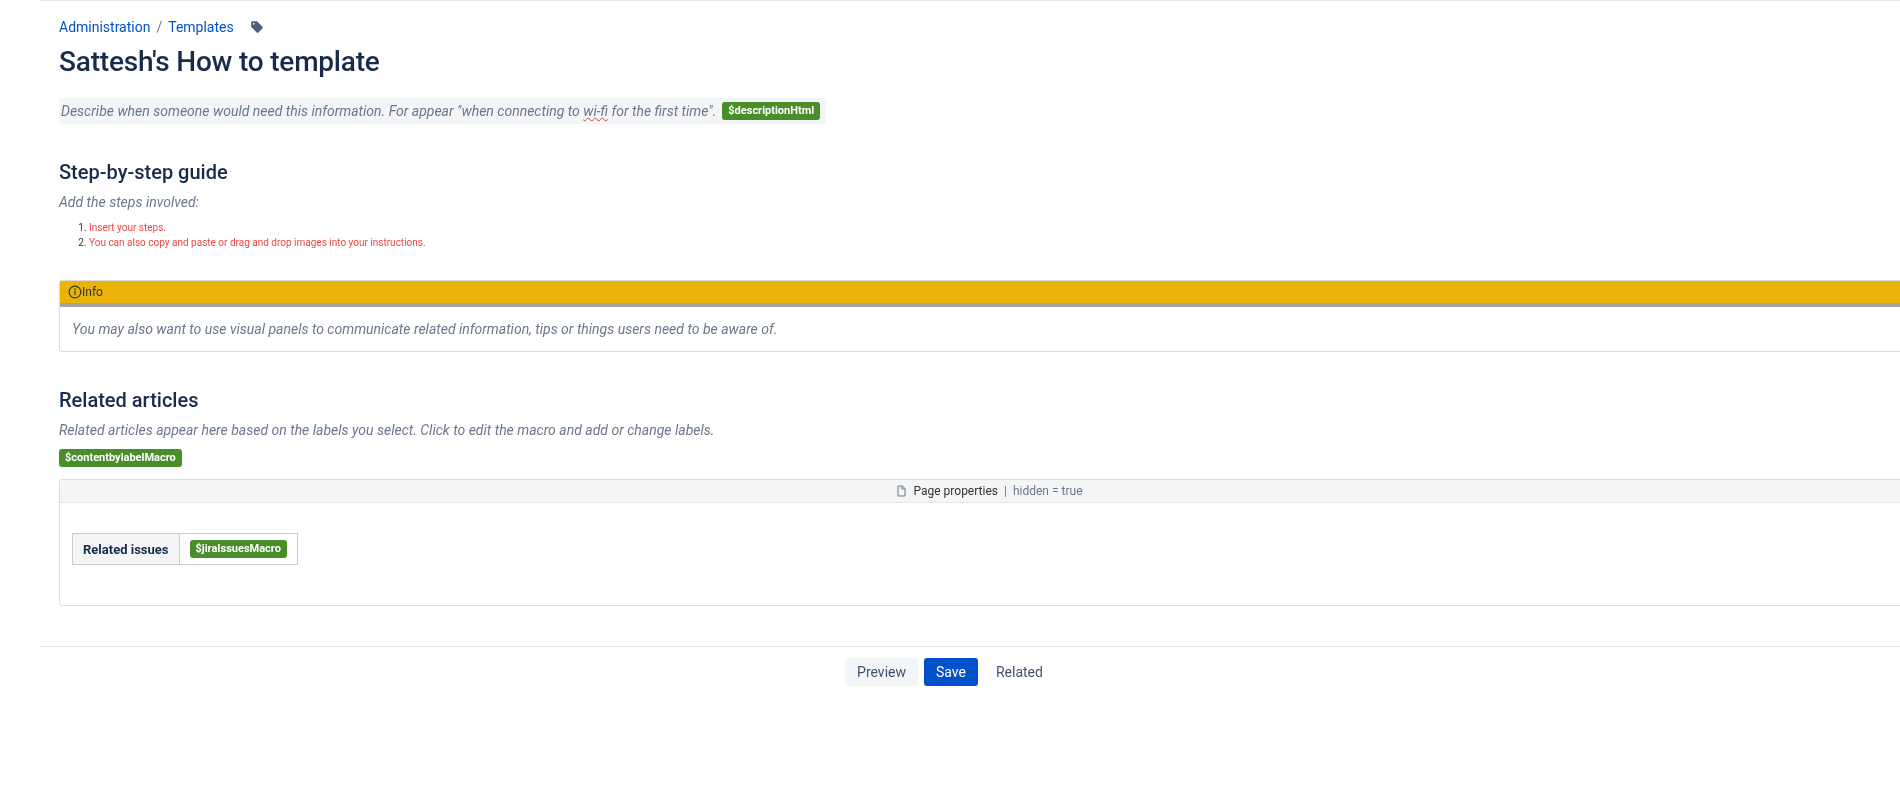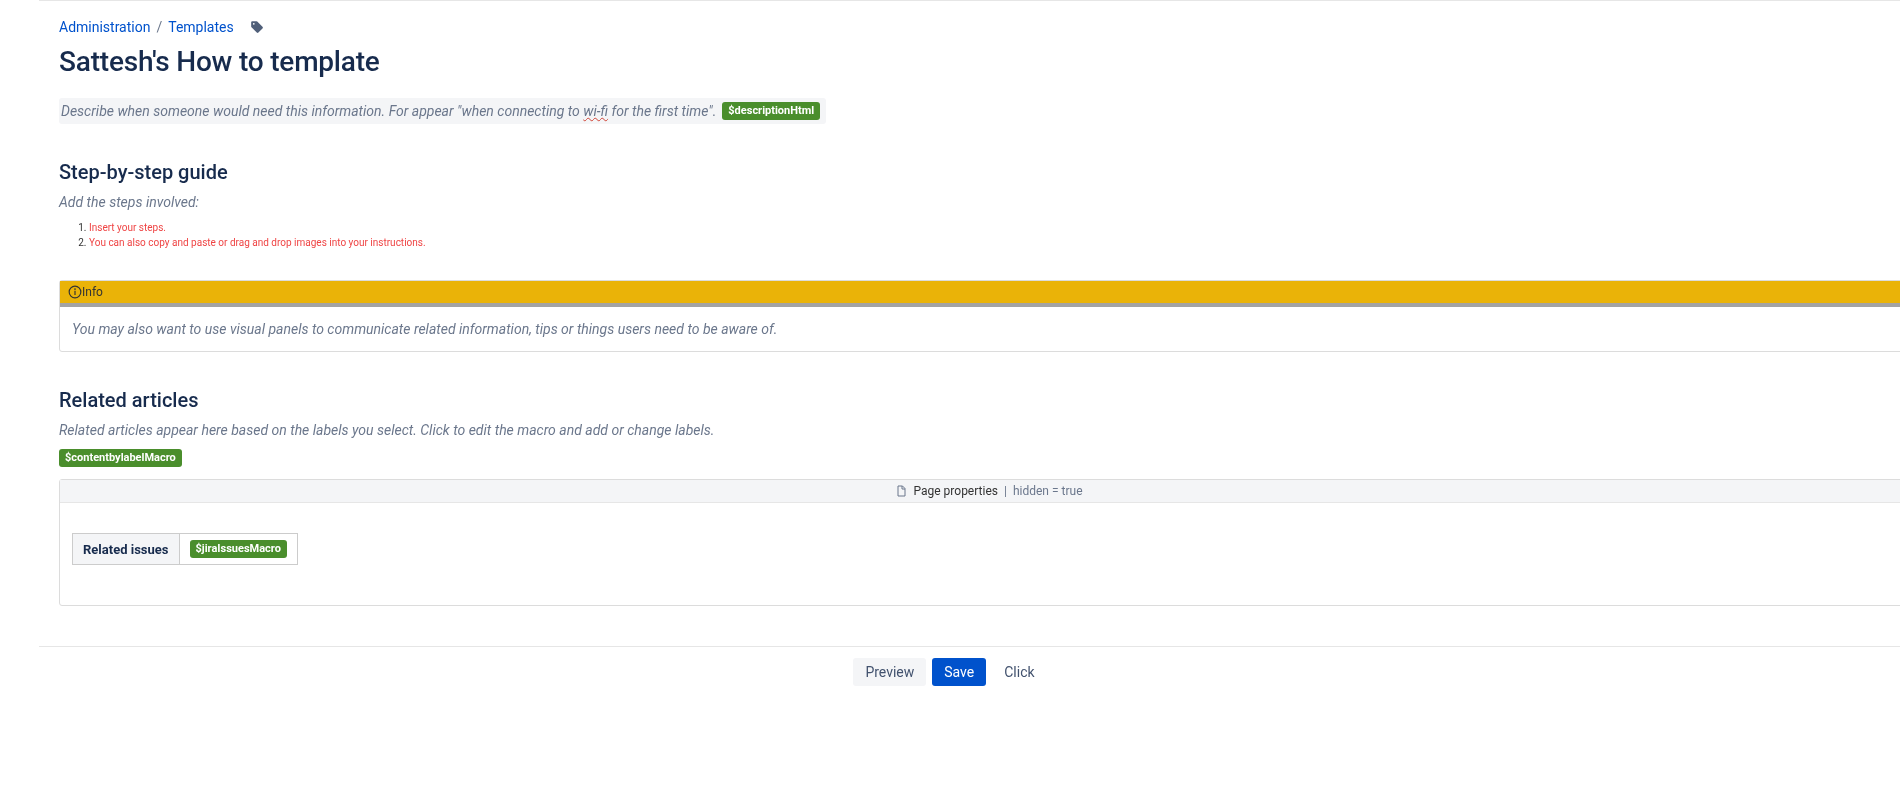--- a/index.html
+++ b/index.html
@@ -256,14 +256,14 @@
           </table>
       </div>
     </div>
 
   </div>
 </div>
 
 <div class="footer-bar">
   <button class="btn btn-subtle">Preview</button>
   <button class="btn btn-primary">Save</button>
-  <button class="btn btn-subtle-plain">Click</button>
+  <button class="btn btn-subtle-plain">Related</button>
 </div>
 
 </body></html>

